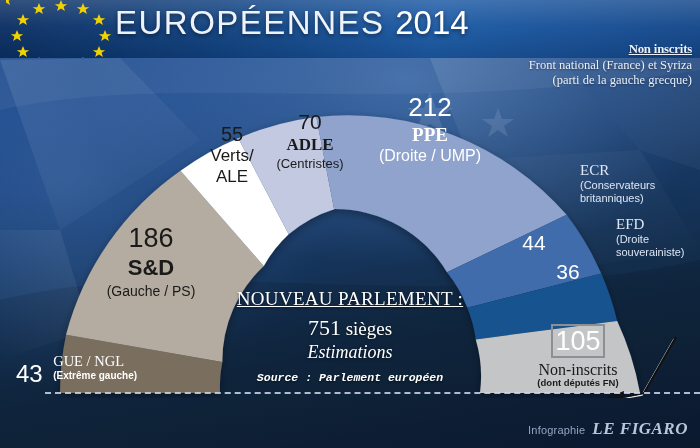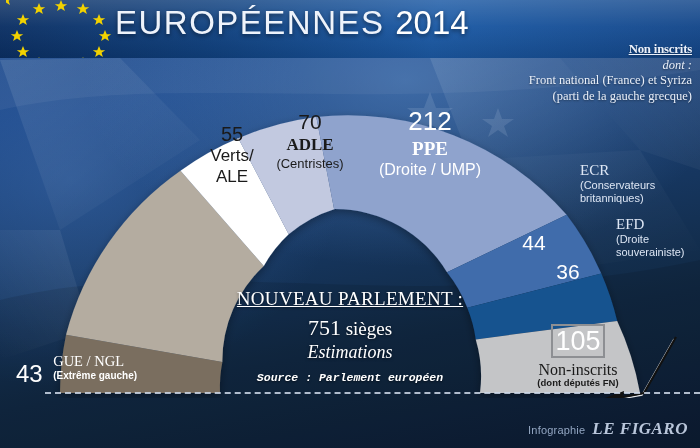--- a/index.html
+++ b/index.html
@@ -156,21 +156,20 @@
       </g>
     </svg>
     <div class="title">
       <span>EUROPÉENNES</span>
       <b>2014</b>
     </div>
   </div>
 
   <div class="note">
     <div class="nt-title">Non inscrits</div>
-    <div class="nt-dont">dont :</div>
     <div>Front national (France) et Syriza</div>
     <div>(parti de la gauche grecque)</div>
   </div>
 
   <div class="chart">
     <svg width="700" height="340" viewBox="0 0 700 340">
       <defs>
         <filter id="shdw" x="-20%" y="-20%" width="150%" height="150%">
           <feDropShadow dx="0" dy="3" stdDeviation="4" flood-color="#000" flood-opacity="0.35"></feDropShadow>
         </filter>
@@ -204,34 +203,39 @@
 
     
     <div class="seglabel" style="left:16px;top:295px;width:180px;text-align:left;color:#ffffff;">
       <span style="display:inline-block;font-size:24px;vertical-align:-3px;">43</span>
       <span style="display:inline-block;margin-left:6px;text-align:left;font-family:'Liberation Serif',serif;">
         <span style="display:block;font-size:14.5px;">GUE / NGL</span>
         <span style="display:block;font-size:10px;font-weight:700;font-family:'Liberation Sans',sans-serif;">(Extrême gauche)</span>
       </span>
     </div>
 
+    <div class="seglabel" style="left:76px;top:165px;width:150px;color:#1a1a1a;">
+      <span class="num" style="font-size:27px;">186</span>
+      <span class="abbr" style="font-size:22px;margin-top:1px;">S&amp;D</span>
+      <span class="sub" style="font-size:14px;margin-top:2px;">(Gauche / PS)</span>
+    </div>
 
     <div class="seglabel" style="left:196px;top:66px;width:72px;color:#1a1a1a;line-height:21px;">
       <span class="num" style="font-size:20px;">55</span>
       <span class="sub" style="font-size:17px;">Verts/</span>
       <span class="sub" style="font-size:17px;">ALE</span>
     </div>
 
     <div class="seglabel" style="left:266px;top:52px;width:88px;color:#1a1a1a;">
       <span class="num" style="font-size:21px;">70</span>
       <span class="abbr" style="font-size:17px;margin-top:1px;font-family:'Liberation Serif',serif;">ADLE</span>
       <span class="sub" style="font-size:13px;margin-top:1px;">(Centristes)</span>
     </div>
 
-    <div class="seglabel" style="left:360px;top:48px;width:140px;color:#ffffff;">
+    <div class="seglabel" style="left:360px;top:34px;width:140px;color:#ffffff;">
       <span class="num" style="font-size:26px;">212</span>
       <span class="abbr" style="font-size:19px;margin-top:1px;font-family:'Liberation Serif',serif;">PPE</span>
       <span class="sub" style="font-size:16px;margin-top:1px;">(Droite / UMP)</span>
     </div>
 
     <div class="seglabel" style="left:514px;top:173px;width:40px;color:#ffffff;">
       <span class="num" style="font-size:21px;font-family:'Liberation Sans',sans-serif;">44</span>
     </div>
 
     <div class="seglabel" style="left:548px;top:202px;width:40px;color:#ffffff;">

